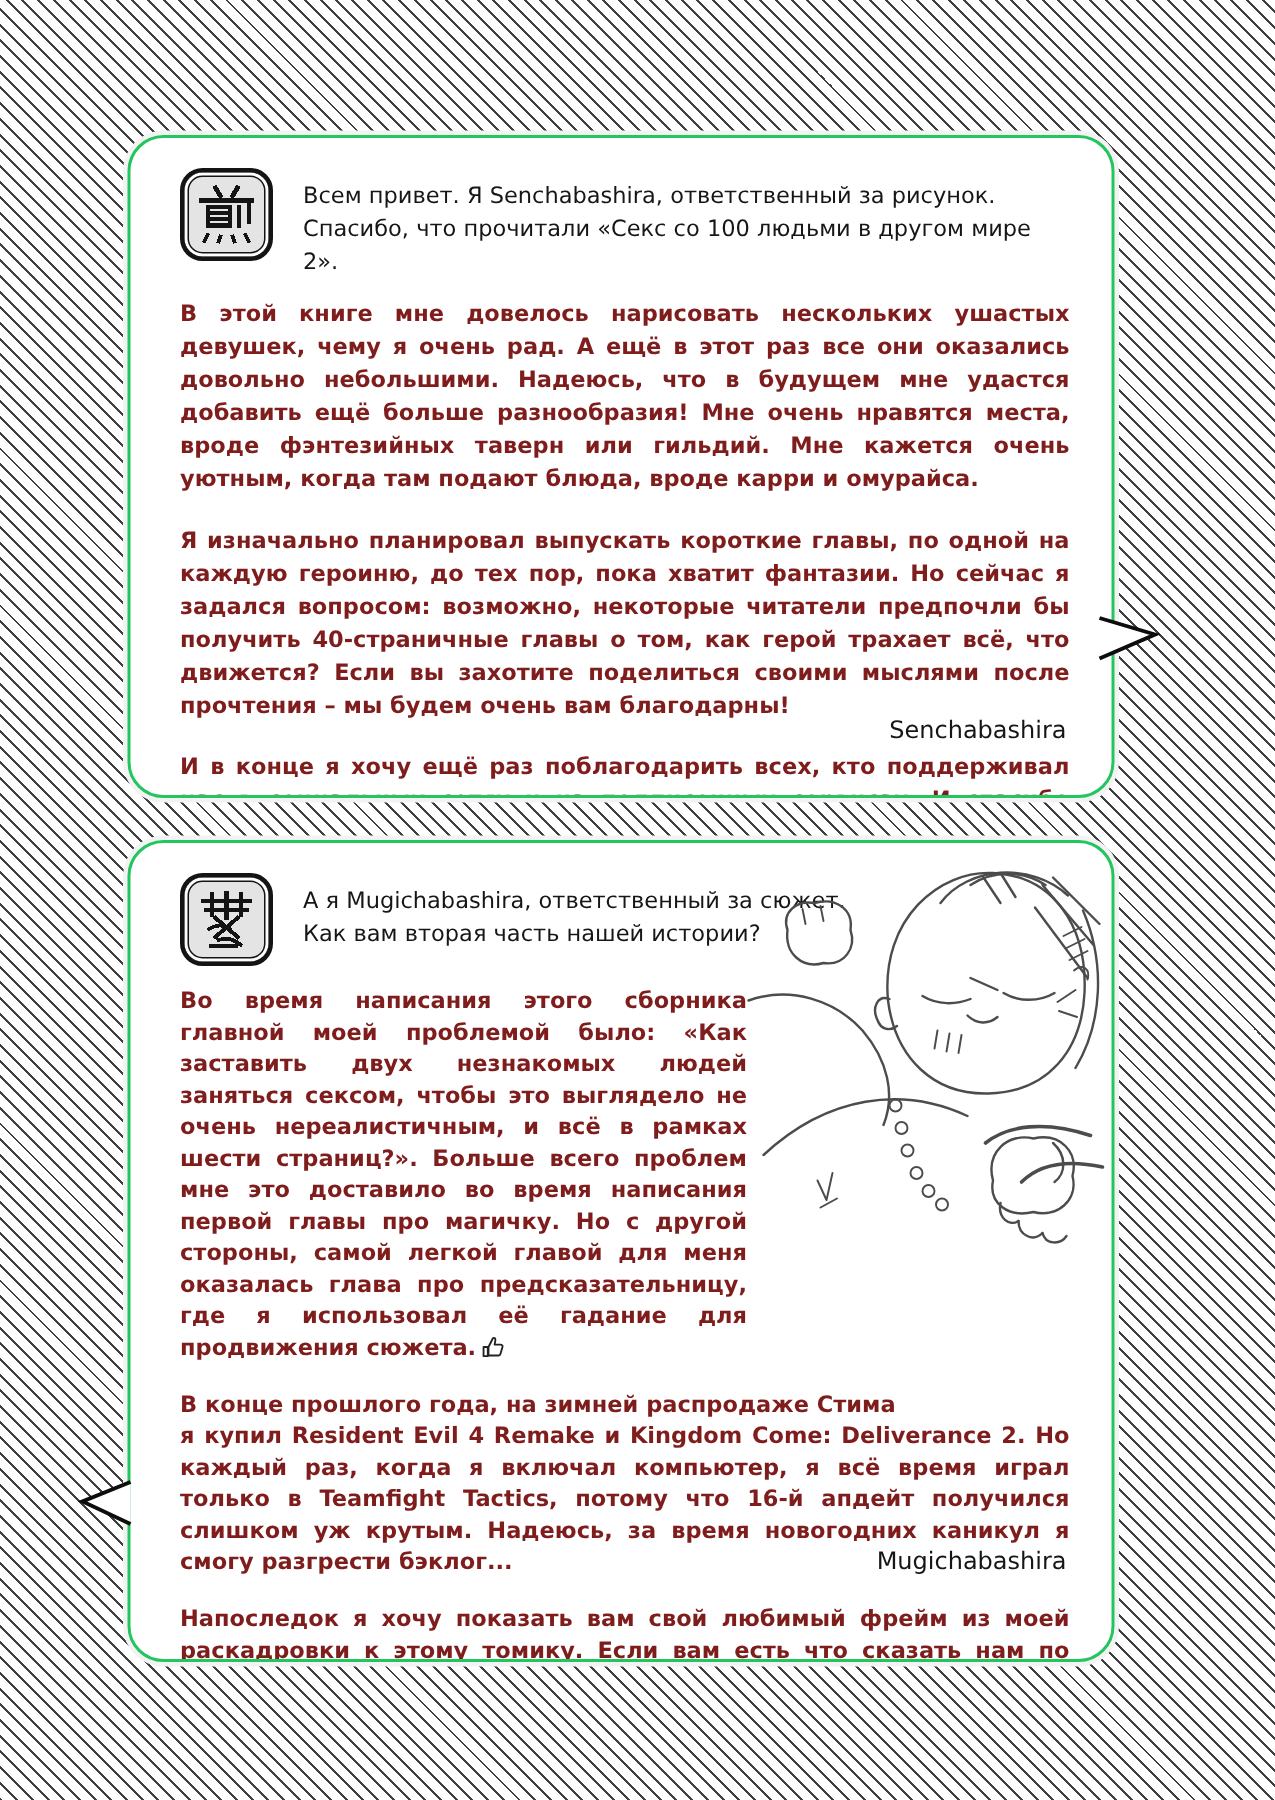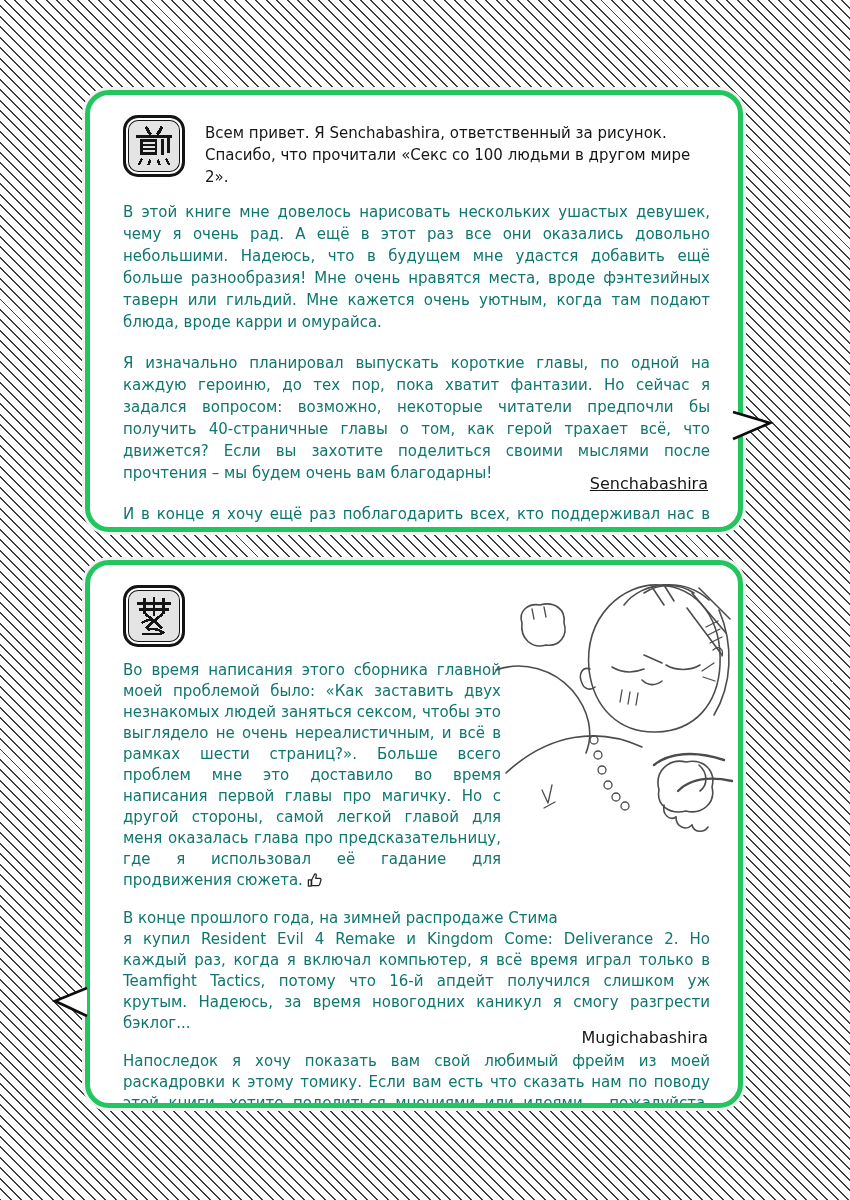--- a/index.html
+++ b/index.html
@@ -7,45 +7,45 @@
     width:850px;height:1200px;position:relative;overflow:hidden;
     background:#ffffff;
     font-family:"DejaVu Sans",sans-serif;
   }
   .stripes{
     position:absolute;inset:0;
     background:repeating-linear-gradient(45deg,#3f3f3f 0px,#3f3f3f 1.4px,#ffffff 1.4px,#ffffff 7.4px);
   }
   .bubble{
     position:absolute;box-sizing:border-box;
-    background:#ffffff;border:5px solid #22c55e;border-radius:24px;
+    background:#ffffff;border:2px solid #22c55e;border-radius:24px;
     box-shadow:0 0 0 3px #f3f3f3;
     overflow:hidden;
   }
   #bubble1{left:85px;top:90px;width:658px;height:442px;padding:20px 28px 0 33px;}
   #bubble2{left:85px;top:560px;width:658px;height:548px;padding:20px 28px 0 33px;}
   .hdr{display:flex;gap:20px;align-items:flex-start;margin-bottom:13px;}
   .kicon{
     flex:0 0 auto;width:62px;height:62px;box-sizing:border-box;
     background:#e4e4e4;border:3px solid #141414;border-radius:15px;
     box-shadow:inset 0 0 0 2px #ffffff, inset 0 0 0 3px #141414;
     display:flex;align-items:center;justify-content:center;
   }
   .hdr-text{
     font-size:15px;line-height:22px;color:#161616;
     white-space:pre-line;padding-top:7px;
   }
   p.body{
-    font-size:15px;line-height:22px;color:#0f766e;
-    text-align:justify;margin:0 0 19px 0;white-space:pre-wrap;
+    font-size:15px;line-height:22px;color:#7f1d1d;
+    text-align:justify;margin:0 0 19px 0;white-space:pre-wrap;font-weight:bold;
   }
   #bubble2 p.body{line-height:21px;margin-bottom:17px;}
   .narrow{width:378px;}
   .sig{position:absolute;right:30px;font-size:16px;color:#161616;}
-  #bubble1 .sig{bottom:34px;text-decoration:underline;}
+  #bubble1 .sig{bottom:34px;}
   #bubble2 .sig{bottom:56px;}
   .sketch{position:absolute;right:4px;top:10px;}
   .thumb{display:inline-block;vertical-align:-3px;margin-left:3px;}
   .tail{position:absolute;}
   #tail1{left:726px;top:409px;}
   #tail2{left:46px;top:984px;}
 </style>
 </head>
 <body>
 
@@ -91,20 +91,22 @@
           <path d="M11,4 V17"></path>
             <path d="M29,4 V17"></path>
           <path d="M13,19 L27,31"></path>
             <path d="M27,19 L13,31"></path>
           <path d="M9,26 C14,23 18,23 22,26" stroke-width="2.2"></path>
           <path d="M15,33 C21,31 25,33 29,36" stroke-width="2.4"></path>
           <path d="M10,37 H26" stroke-width="2.4"></path>
         </g>
       </svg>
     </div>
+    <div class="hdr-text">А я Mugichabashira, ответственный за сюжет.
+Как вам вторая часть нашей истории?</div>
   </div>
 
   <svg class="sketch" width="240" height="300" viewBox="0 0 240 300">
     <g fill="none" stroke="#4c4c4c" stroke-width="1.6" stroke-linecap="round" stroke-linejoin="round">
 
       <path d="M95,95 C90,40 130,8 165,10 C205,12 228,45 226,90 C224,128 202,156 162,157 C126,158 100,134 95,95"></path>
 
       <path d="M130,30 C148,6 190,2 215,25"></path>
       <path d="M150,18 C165,8 185,8 200,18"></path>
       <path d="M198,18 L232,58"></path>

